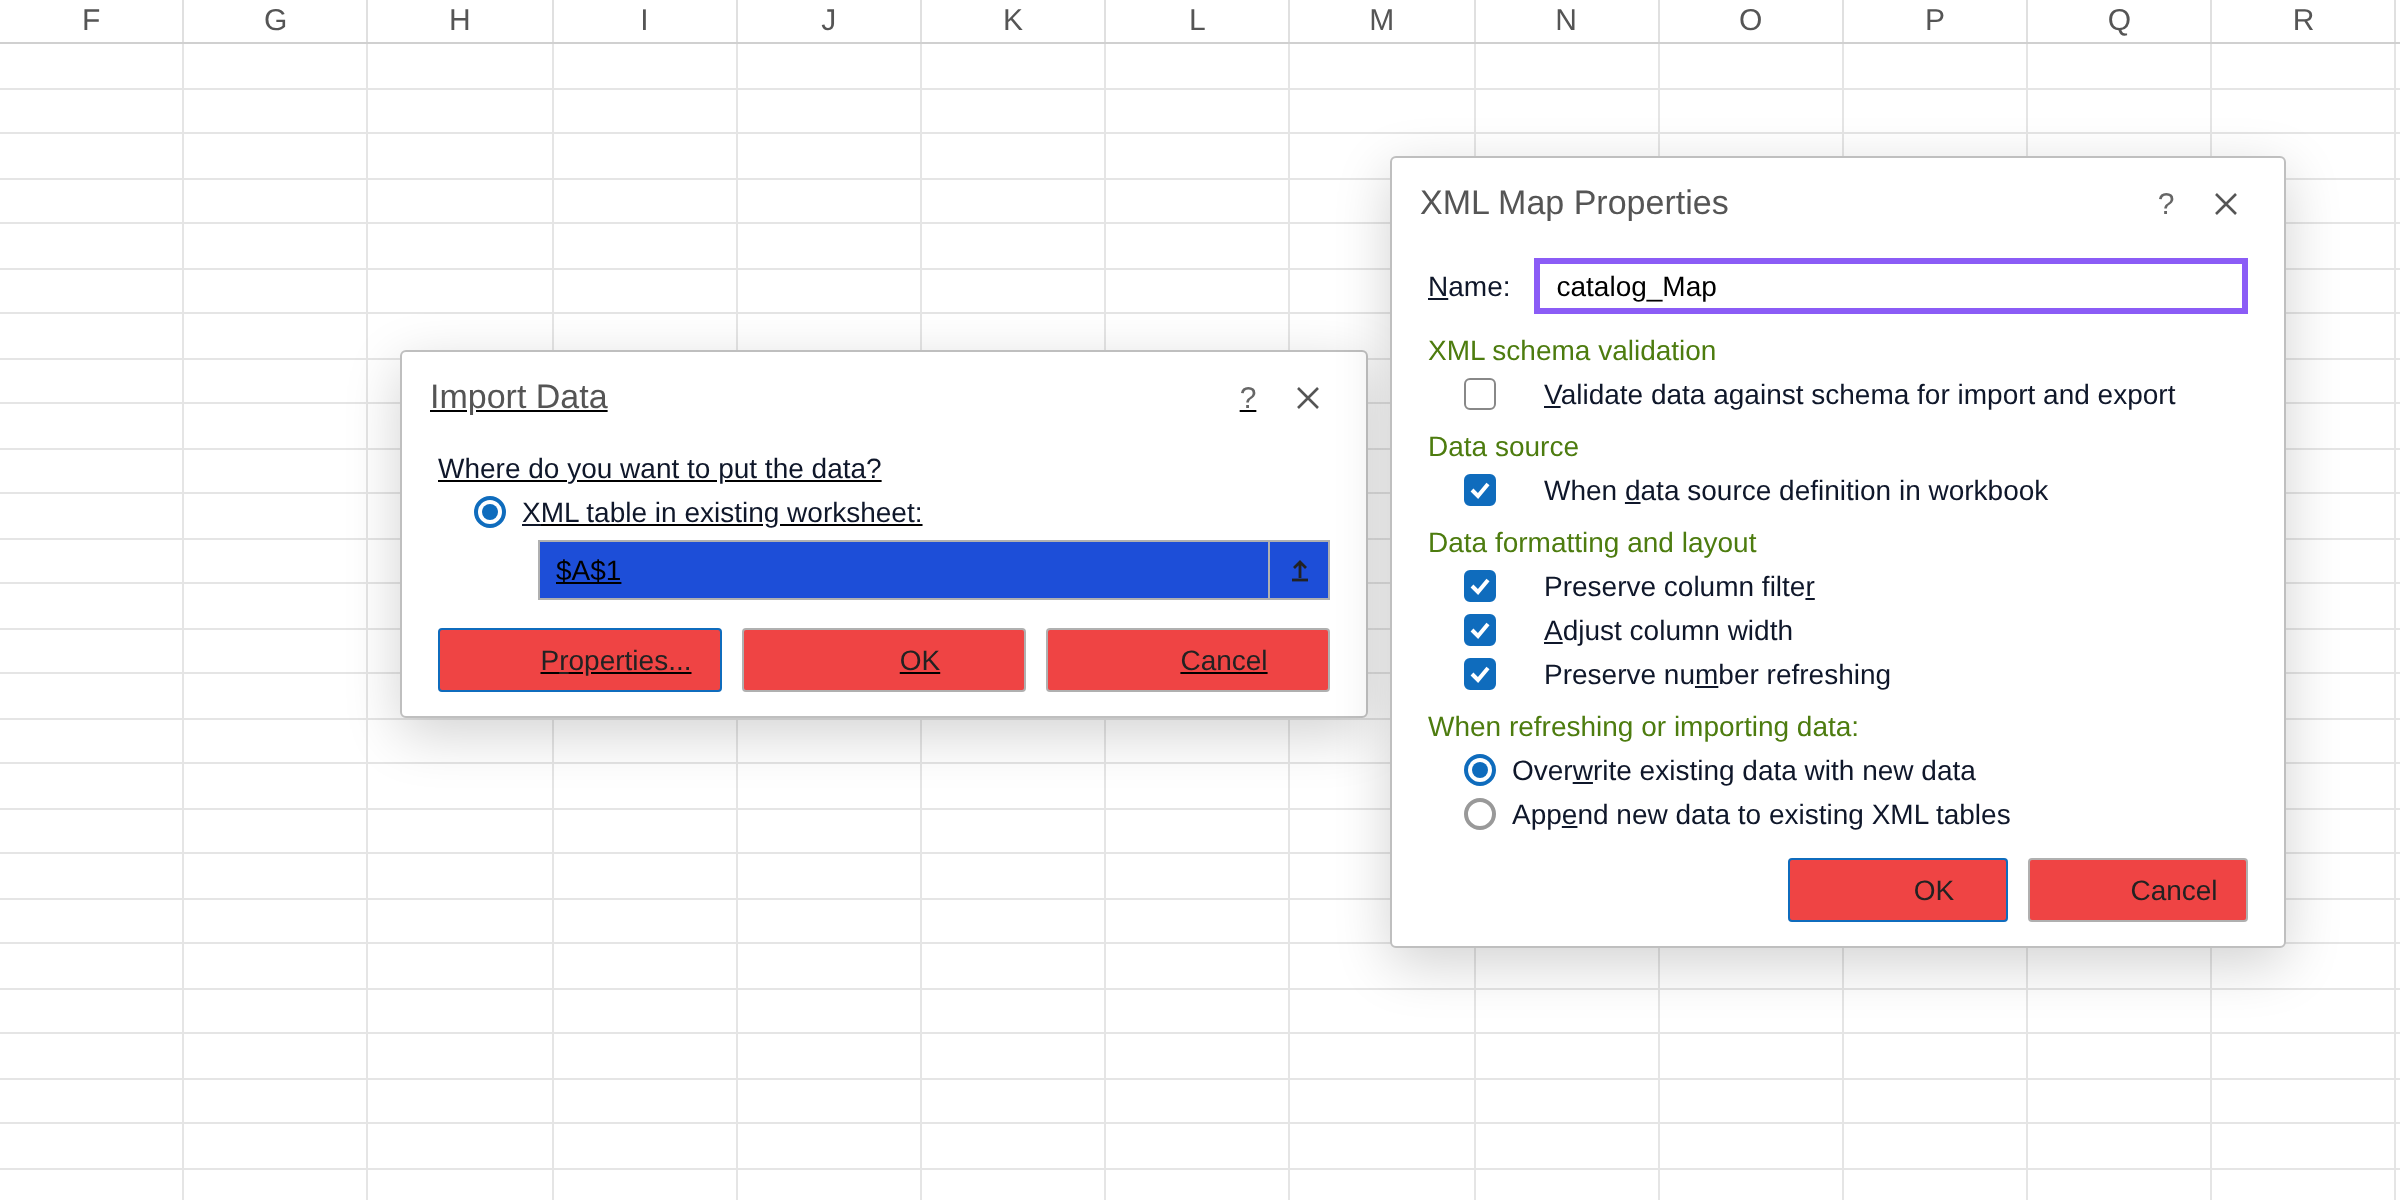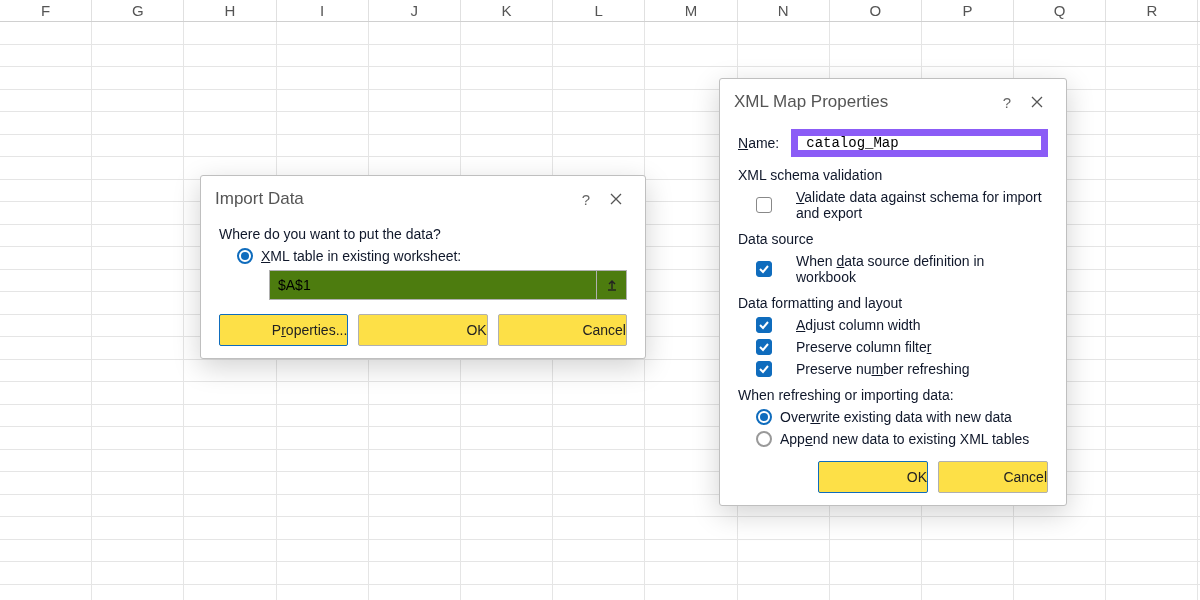--- a/index.html
+++ b/index.html
@@ -25,32 +25,32 @@
   .radio { width: 16px; height: 16px; border: 2px solid #999; border-radius: 50%; display: inline-flex; align-items: center; justify-content: center; flex-shrink: 0; }
   .radio.checked { border-color: #0f6cbd; }
   .radio.checked::after { content: ""; width: 8px; height: 8px; background: #0f6cbd; border-radius: 50%; }
 
   .cb-row { display: flex; align-items: center; margin: 6px 0 6px 18px; gap: 24px; }
   .cb { width: 16px; height: 16px; border: 1.5px solid #888; border-radius: 3px; display: inline-flex; align-items: center; justify-content: center; flex-shrink: 0; background:#fff; }
   .cb.checked { background: #0f6cbd; border-color: #0f6cbd; }
   .cb.checked svg { display: block; }
   .cb svg { display: none; }
 
-  .textbox { display: flex; align-items: center; border: 1px solid #b0b0b0; height: 30px; background:#4d7c0f; }
+  .textbox { display: flex; align-items: center; border: 1px solid #b0b0b0; height: 30px; background:#1d4ed8; }
   .textbox input { border: none; outline: none; flex: 1; padding: 0 8px; font-size: 14px; background:transparent; }
   .textbox .up { width: 30px; height: 100%; border-left: 1px solid #b0b0b0; display:flex; align-items:center; justify-content:center; cursor:pointer; }
 
   .btnrow { display: flex; gap: 10px; margin-top: 14px; }
-  .btn { flex: 1; height: 32px; border: 1px solid #b0b0b0; background: #fde047; font-size: 14px; color: #222; display:flex; align-items:center; justify-content:flex-end; cursor:pointer; border-radius:2px;padding-left:36px; }
+  .btn { flex: 1; height: 32px; border: 1px solid #b0b0b0; background: #ef4444; font-size: 14px; color: #222; display:flex; align-items:center; justify-content:center; cursor:pointer; border-radius:2px;padding-left:36px; }
   .btn.prim { border-color: #0f6cbd; }
 
-  .section-label { margin: 10px 0 2px 0; font-size: 14px; color: #0f172a; }
+  .section-label { margin: 10px 0 2px 0; font-size: 14px; color: #4d7c0f; }
 
   .namefield { display:flex; align-items:center; gap:12px; margin-bottom:8px; }
-  .namefield input { flex:1; border:7px solid #8b5cf6; height:28px; padding:0 8px; font-size:14px; outline:none;font-family:Liberation Mono, monospace; }
+  .namefield input { flex:1; border:3px solid #8b5cf6; height:28px; padding:0 8px; font-size:14px; outline:none; }
 
   u.accel { text-decoration: underline; }
   .lbl { font-size:14px; color:#0f172a; }
 </style>
 </head>
 <body>
 
 <div class="colhdr" id="colhdr">
     <div class="cell">F</div>
     <div class="cell">G</div>
@@ -453,21 +453,21 @@
       <div class="gc"></div>
       <div class="gc"></div>
       <div class="gc"></div>
       <div class="gc"></div>
       <div class="gc"></div>
       <div class="gc"></div>
       <div class="gc"></div>
     </div>
   </div>
 
-<div class="dlg" style="left:200px; top:175px; width:446px;">
+<div class="dlg" style="left:200px; top:175px; width:484px;text-decoration:underline;">
   <div class="dlg-title">
     <span class="t">Import Data</span>
     <span class="help">?</span>
     <span class="close">
       <svg width="12" height="12" viewBox="0 0 12 12">
           <path d="M1 1 L11 11 M11 1 L1 11" stroke="#555" stroke-width="1.3" fill="none"></path>
         </svg>
     </span>
   </div>
   <div class="dlg-body">
@@ -494,21 +494,21 @@
     <div class="btnrow">
       <div class="btn prim">
           <span><span>P</span><u class="accel">r</u><span>operties...</span></span>
         </div>
       <div class="btn">OK</div>
       <div class="btn">Cancel</div>
     </div>
   </div>
 </div>
 
-<div class="dlg" style="left:695px; top:78px; width:348px;margin-left:24px;">
+<div class="dlg" style="left:695px; top:78px; width:448px;">
   <div class="dlg-title">
     <span class="t">XML Map Properties</span>
     <span class="help">?</span>
     <span class="close">
       <svg width="12" height="12" viewBox="0 0 12 12">
           <path d="M1 1 L11 11 M11 1 L1 11" stroke="#555" stroke-width="1.3" fill="none"></path>
         </svg>
     </span>
   </div>
   <div class="dlg-body">
@@ -534,29 +534,29 @@
       <span class="lbl"><span>When </span><u class="accel">d</u><span>ata source definition in workbook</span></span>
     </div>
 
     <div class="section-label">Data formatting and layout</div>
     <div class="cb-row">
       <span class="cb checked">
           <svg width="12" height="12" viewBox="0 0 12 12">
             <path d="M2 6 L5 9 L10 3" stroke="#fff" stroke-width="2" fill="none"></path>
           </svg>
         </span>
-      <span class="lbl"><span></span><u class="accel">A</u><span>djust column width</span></span>
+      <span class="lbl"><span>Preserve column filte</span><u class="accel">r</u><span></span></span>
     </div>
     <div class="cb-row">
       <span class="cb checked">
           <svg width="12" height="12" viewBox="0 0 12 12">
             <path d="M2 6 L5 9 L10 3" stroke="#fff" stroke-width="2" fill="none"></path>
           </svg>
         </span>
-      <span class="lbl"><span>Preserve column filte</span><u class="accel">r</u><span></span></span>
+      <span class="lbl"><span></span><u class="accel">A</u><span>djust column width</span></span>
     </div>
     <div class="cb-row">
       <span class="cb checked">
           <svg width="12" height="12" viewBox="0 0 12 12">
             <path d="M2 6 L5 9 L10 3" stroke="#fff" stroke-width="2" fill="none"></path>
           </svg>
         </span>
       <span class="lbl"><span>Preserve nu</span><u class="accel">m</u><span>ber refreshing</span></span>
     </div>
 

